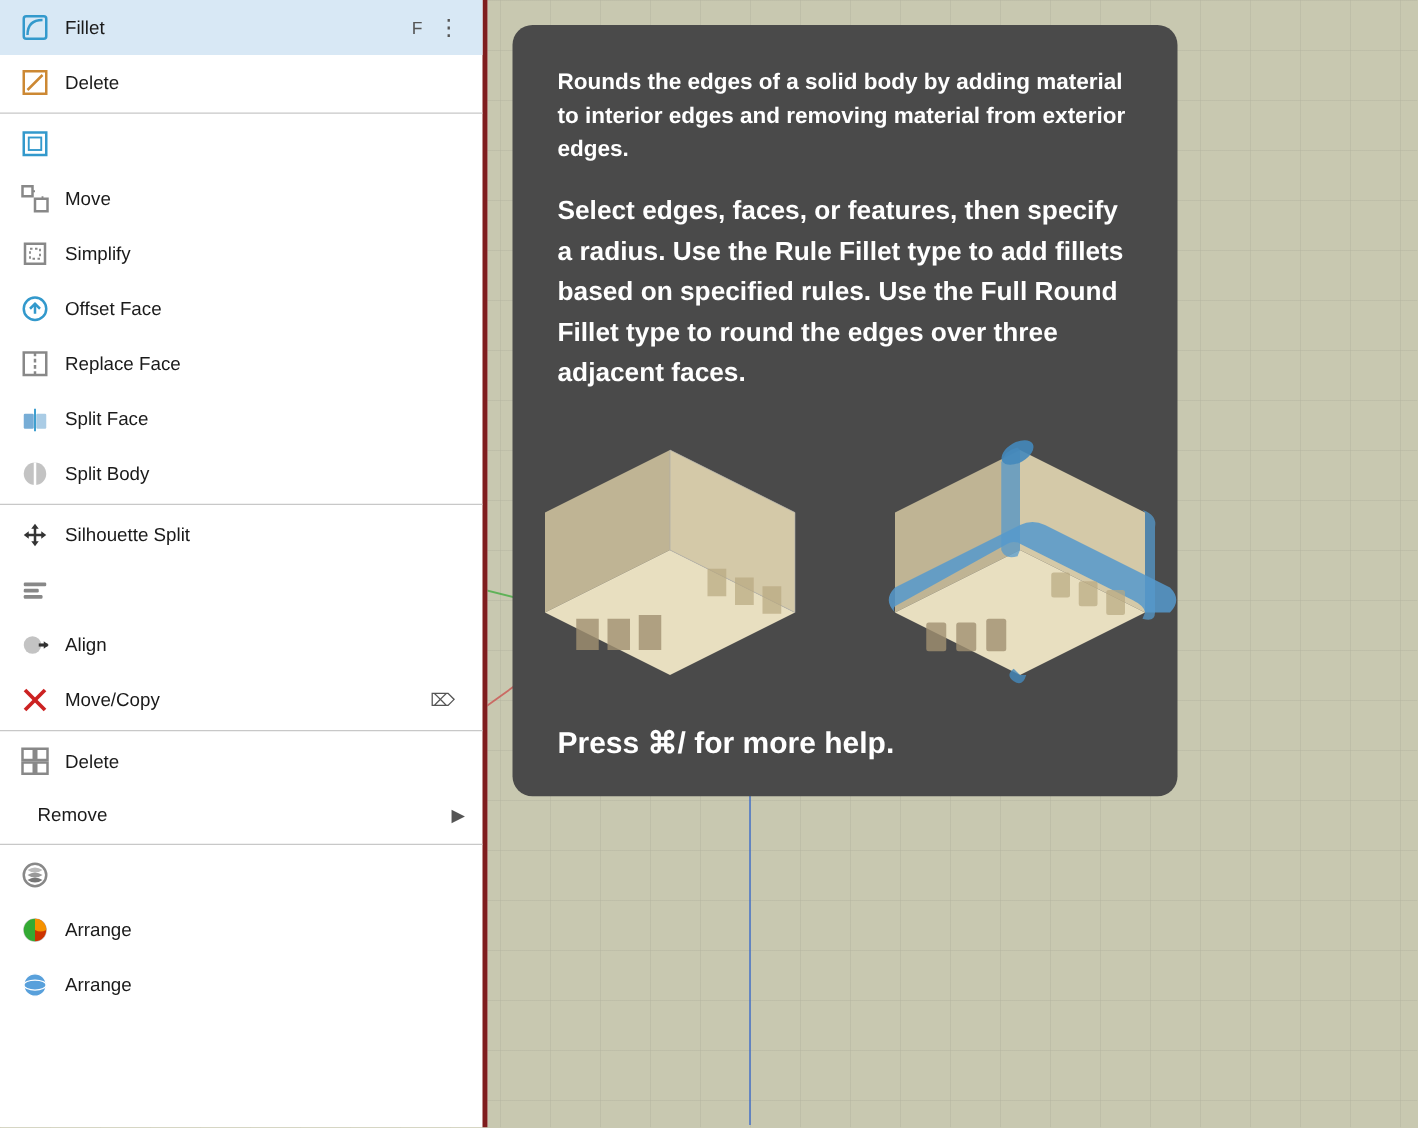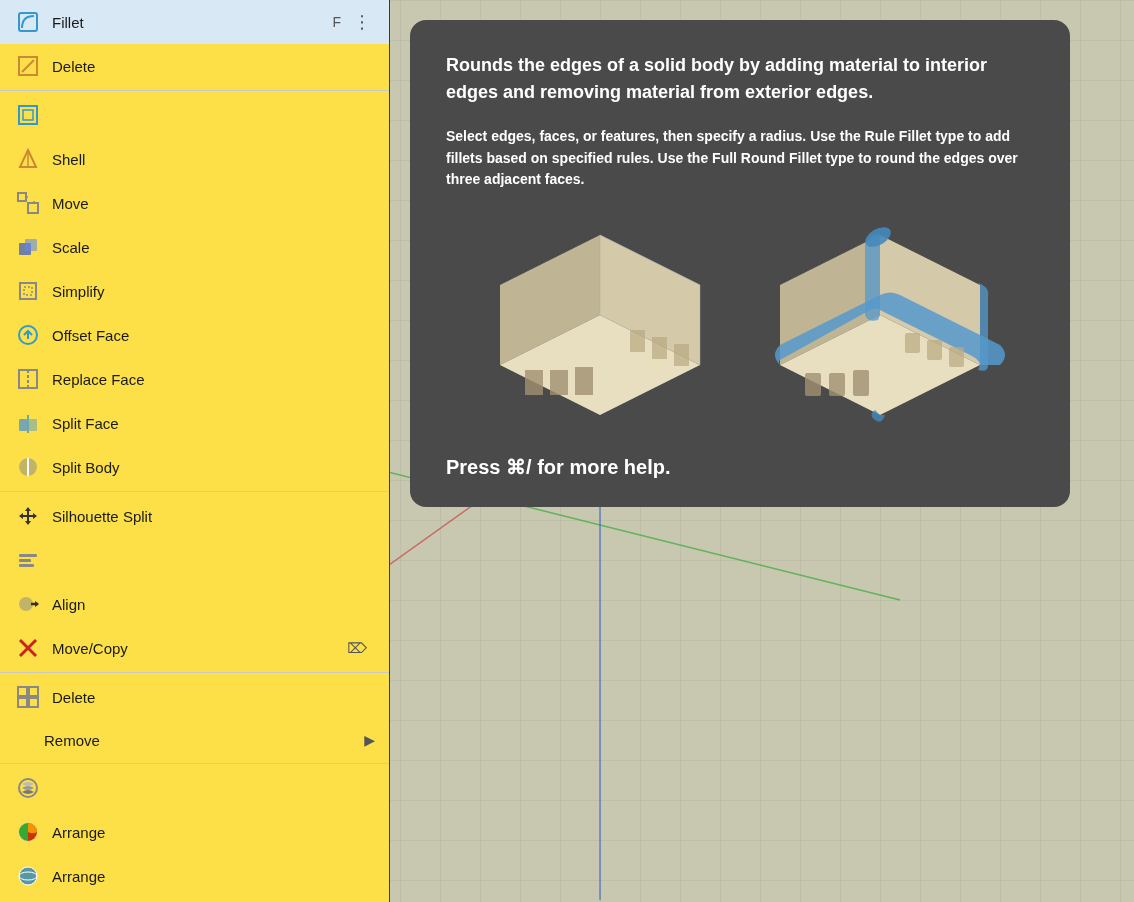--- a/index.html
+++ b/index.html
@@ -30,23 +30,23 @@
       z-index: 1;
       pointer-events: none;
     }
 
     
     .menu-panel {
       position: absolute;
       top: 0;
       left: 0;
       width: 390px;
-      background: #fde047;
+      background: #ffffff;
       z-index: 10;
-      border-right: 1px solid #7f1d1d;
+      border-right: 4px solid #7f1d1d;
       height: 100%;
     }
 
     .menu-item {
       display: flex;
       align-items: center;
       padding: 8px 14px;
       cursor: pointer;
       position: relative;
       border-bottom: none;
@@ -92,61 +92,61 @@
       color: #555;
     }
 
     .divider {
       height: 1px;
       background: #c8c8c8;
       margin: 2px 0;
     }
 
     .sub-item {
-      padding-left: 44px;
+      padding-left: 30px;
     }
 
     
     .tooltip-panel {
       position: absolute;
       top: 20px;
       left: 410px;
-      width: 660px;
+      width: 532px;
       background: #4a4a4a;
       border-radius: 16px;
       padding: 32px 36px 28px 36px;
       z-index: 20;
       color: #fff;
     }
 
     .tooltip-description {
       font-size: 18px;
       font-weight: 700;
       line-height: 1.5;
       margin-bottom: 20px;
       color: #fff;
     }
 
     .tooltip-detail {
-      font-size: 14px;
+      font-size: 21px;
       font-weight: 700;
       line-height: 1.55;
       color: #fff;
       margin-bottom: 24px;
     }
 
     .tooltip-images {
       display: flex;
       gap: 20px;
       margin-bottom: 20px;
       justify-content: center;
     }
 
     .tooltip-footer {
-      font-size: 20px;
+      font-size: 24px;
       font-weight: 700;
       color: #fff;
       margin-top: 8px;
     }
 
     
     .box-illustration {
       width: 260px;
       height: 220px;
       position: relative;
@@ -196,51 +196,33 @@
   <div class="menu-item">
     <span class="icon">
       <svg width="24" height="24" viewBox="0 0 24 24">
           <rect x="3" y="3" width="18" height="18" fill="none" stroke="#3399cc" stroke-width="2"></rect>
           <rect x="7" y="7" width="10" height="10" fill="none" stroke="#3399cc" stroke-width="1.5"></rect>
         </svg>
     </span>
     <span class="label"></span>
   </div>
 
-  <div class="menu-item">
-    <span class="icon">
-      <svg width="24" height="24" viewBox="0 0 24 24">
-          <polygon points="12,3 20,20 4,20" fill="none" stroke="#cc8833" stroke-width="2"></polygon>
-          <line x1="12" y1="3" x2="12" y2="20" stroke="#cc8833" stroke-width="1.5"></line>
-        </svg>
-    </span>
-    <span class="label">Shell</span>
-  </div>
 
   <div class="menu-item">
     <span class="icon">
       <svg width="24" height="24" viewBox="0 0 24 24">
           <rect x="2" y="2" width="8" height="8" fill="none" stroke="#888" stroke-width="2"></rect>
           <rect x="12" y="12" width="10" height="10" fill="none" stroke="#888" stroke-width="2"></rect>
           <line x1="10" y1="6" x2="12" y2="6" stroke="#888" stroke-width="1.5"></line>
           <line x1="18" y1="10" x2="18" y2="12" stroke="#888" stroke-width="1.5"></line>
         </svg>
     </span>
     <span class="label">Move</span>
   </div>
 
-  <div class="menu-item">
-    <span class="icon">
-      <svg width="24" height="24" viewBox="0 0 24 24">
-          <rect x="3" y="8" width="12" height="12" fill="#3355cc" opacity="0.7" rx="1"></rect>
-          <rect x="9" y="4" width="12" height="12" fill="#6688ee" opacity="0.6" rx="1"></rect>
-        </svg>
-    </span>
-    <span class="label">Scale</span>
-  </div>
 
   <div class="menu-item">
     <span class="icon">
       <svg width="24" height="24" viewBox="0 0 24 24">
           <rect x="4" y="4" width="16" height="16" fill="none" stroke="#888" stroke-width="2"></rect>
           <rect x="8" y="8" width="8" height="8" fill="none" stroke="#888" stroke-width="1.5" stroke-dasharray="2,2"></rect>
         </svg>
     </span>
     <span class="label">Simplify</span>
   </div>

